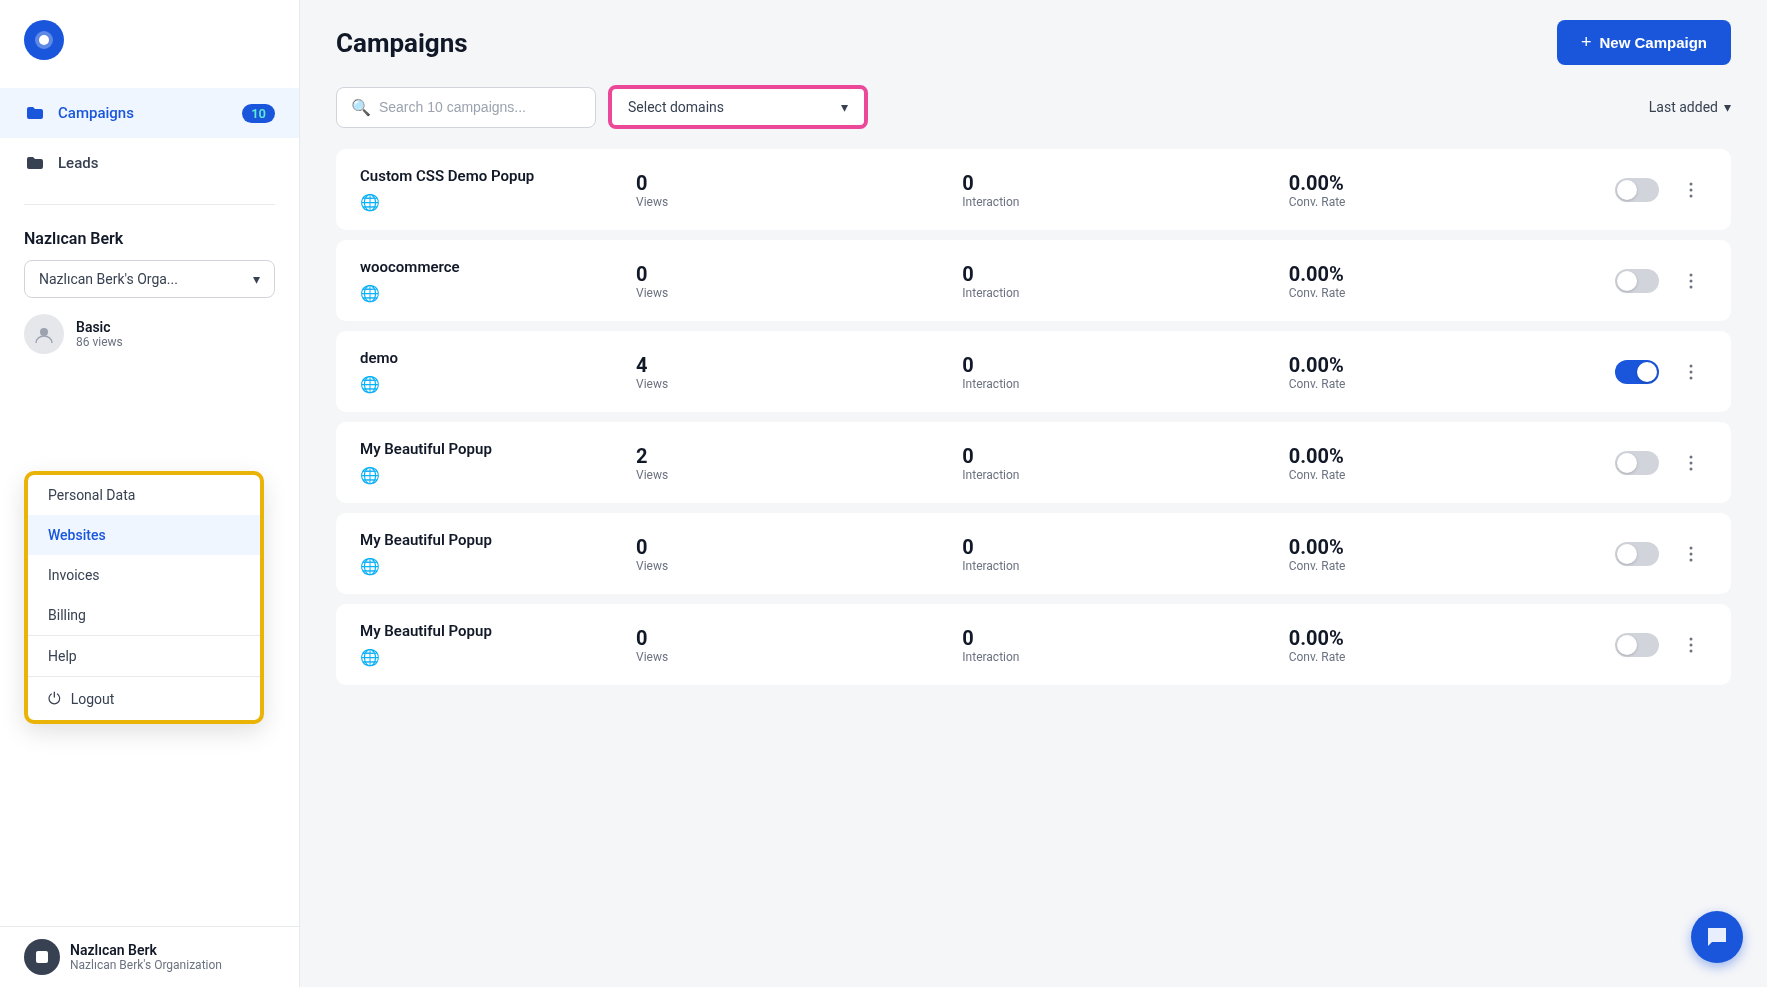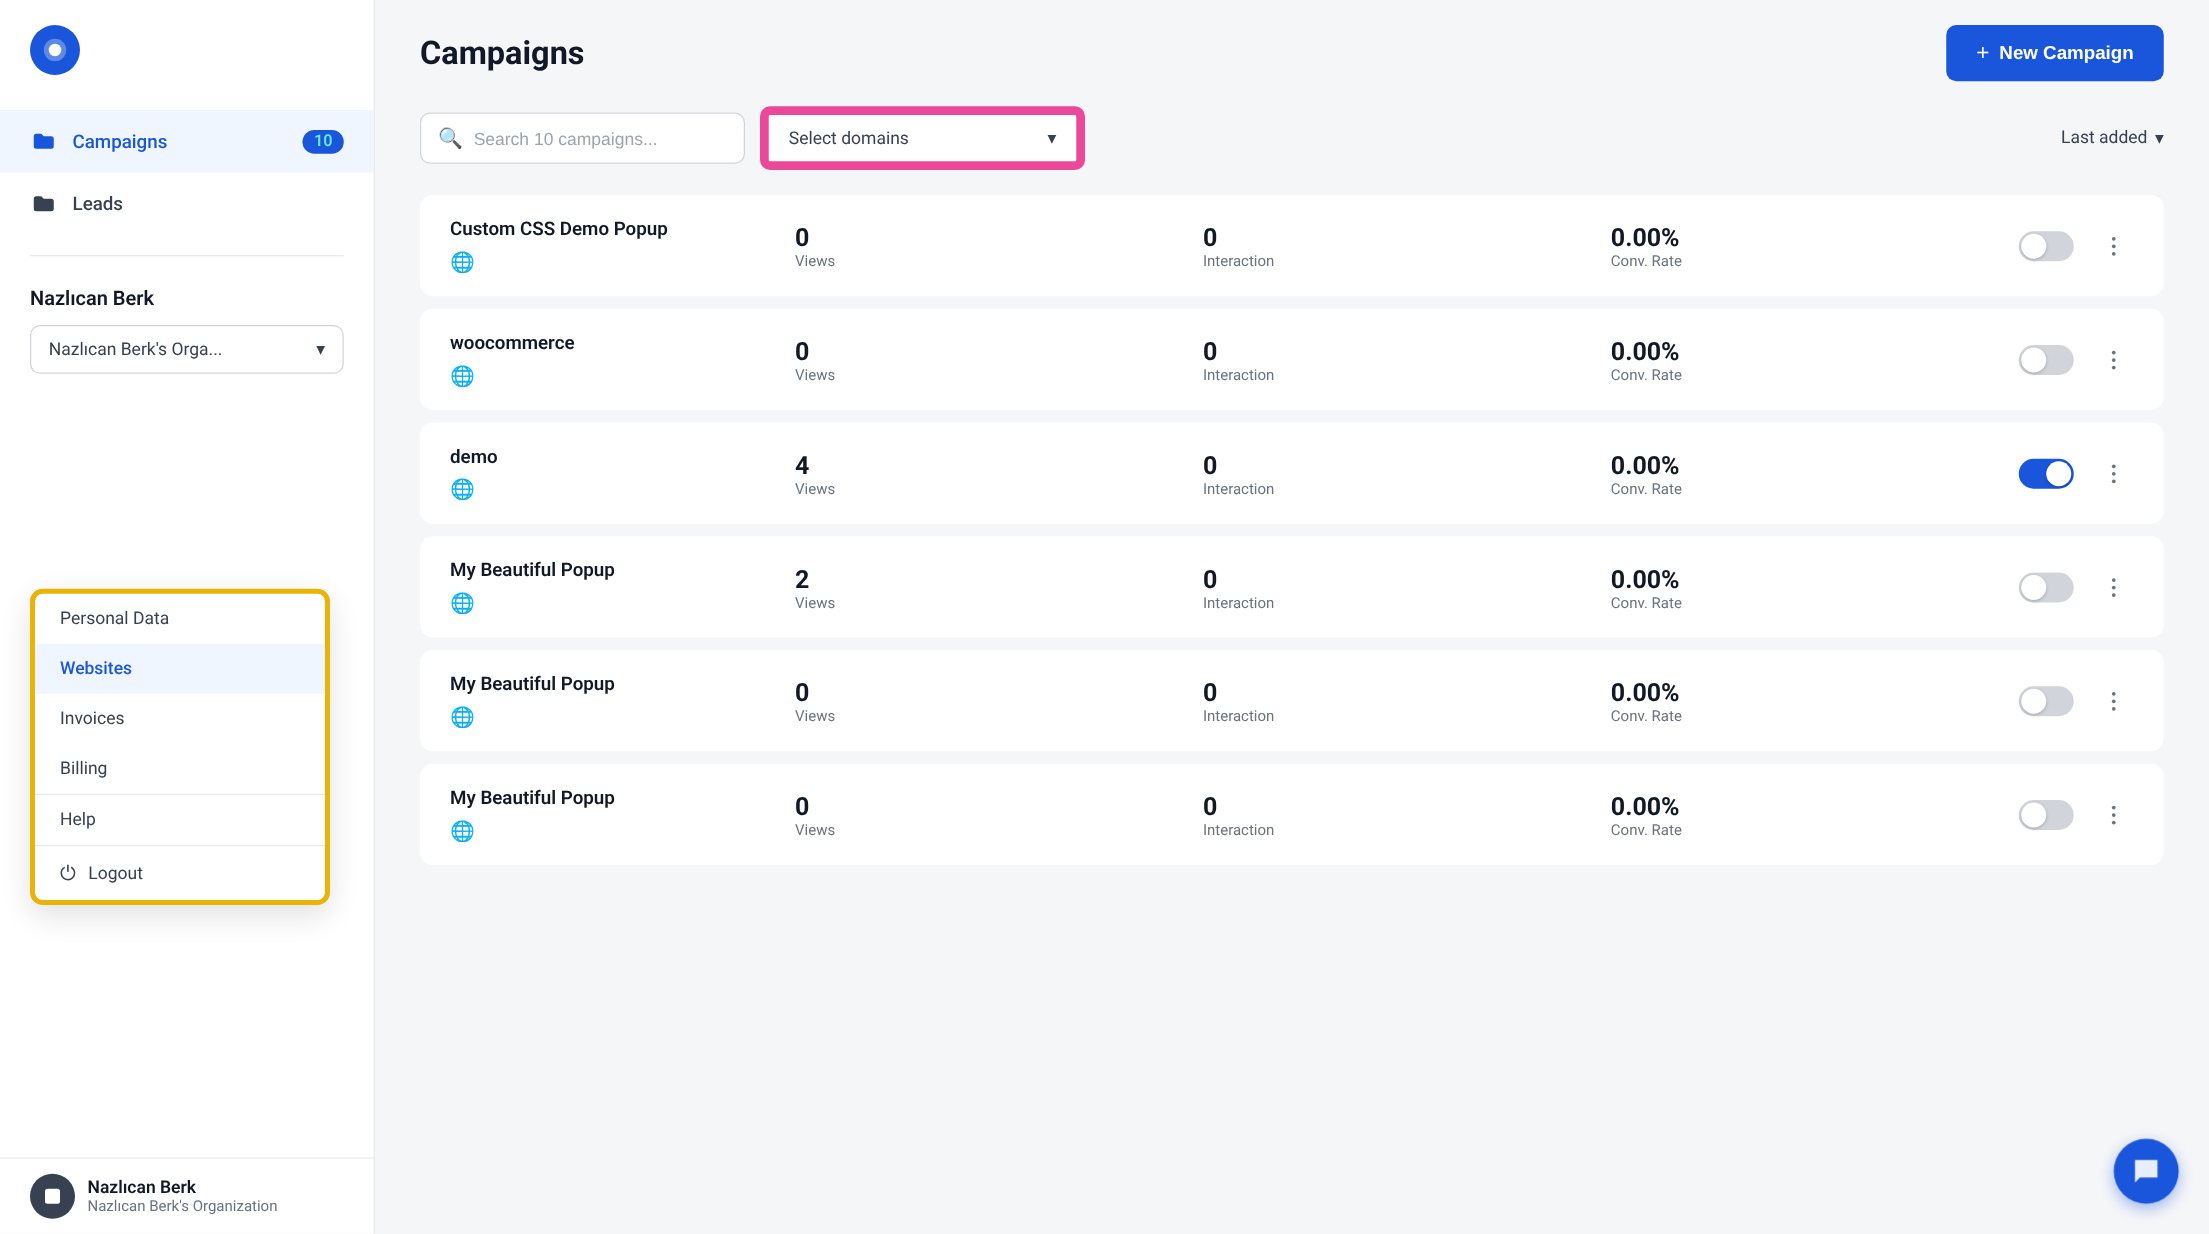--- a/index.html
+++ b/index.html
@@ -247,21 +247,21 @@
       width: 180px;
     }
 
     .search-input::placeholder { color: #9ca3af; }
 
     .domain-select {
       display: flex;
       align-items: center;
       justify-content: space-between;
       background: #fff;
-      border: 7px solid #ec4899;
+      border: 4px solid #ec4899;
       border-radius: 8px;
       padding: 10px 16px;
       font-size: 14px;
       color: #374151;
       cursor: pointer;
       flex: 0 0 260px;
       gap: 8px;
     }
 
     .sort-btn {
@@ -416,20 +416,32 @@
 
   <div class="sidebar-divider"></div>
 
   <div class="sidebar-user-section">
     <div class="user-name">Nazlıcan Berk</div>
     <div class="org-dropdown">
       <span>Nazlıcan Berk's Orga...</span>
       <span>▾</span>
     </div>
 
+    <div class="plan-row">
+      <div class="plan-avatar">
+        <svg width="22" height="22" viewBox="0 0 22 22" fill="#9ca3af">
+          <circle cx="11" cy="9" r="4"></circle>
+          <path d="M3 20c0-4 3.6-7 8-7s8 3 8 7" stroke="#9ca3af" stroke-width="1.5" fill="none"></path>
+        </svg>
+      </div>
+      <div class="plan-info">
+        <span class="plan-name">Basic</span>
+        <span class="plan-views">86 views</span>
+      </div>
+    </div>
   </div>
 
   <div class="dropdown-menu">
     <div class="dropdown-item">
       <span>Personal Data</span>
     </div>
     <div class="dropdown-item active">
       <span>Websites</span>
     </div>
     <div class="dropdown-item">

